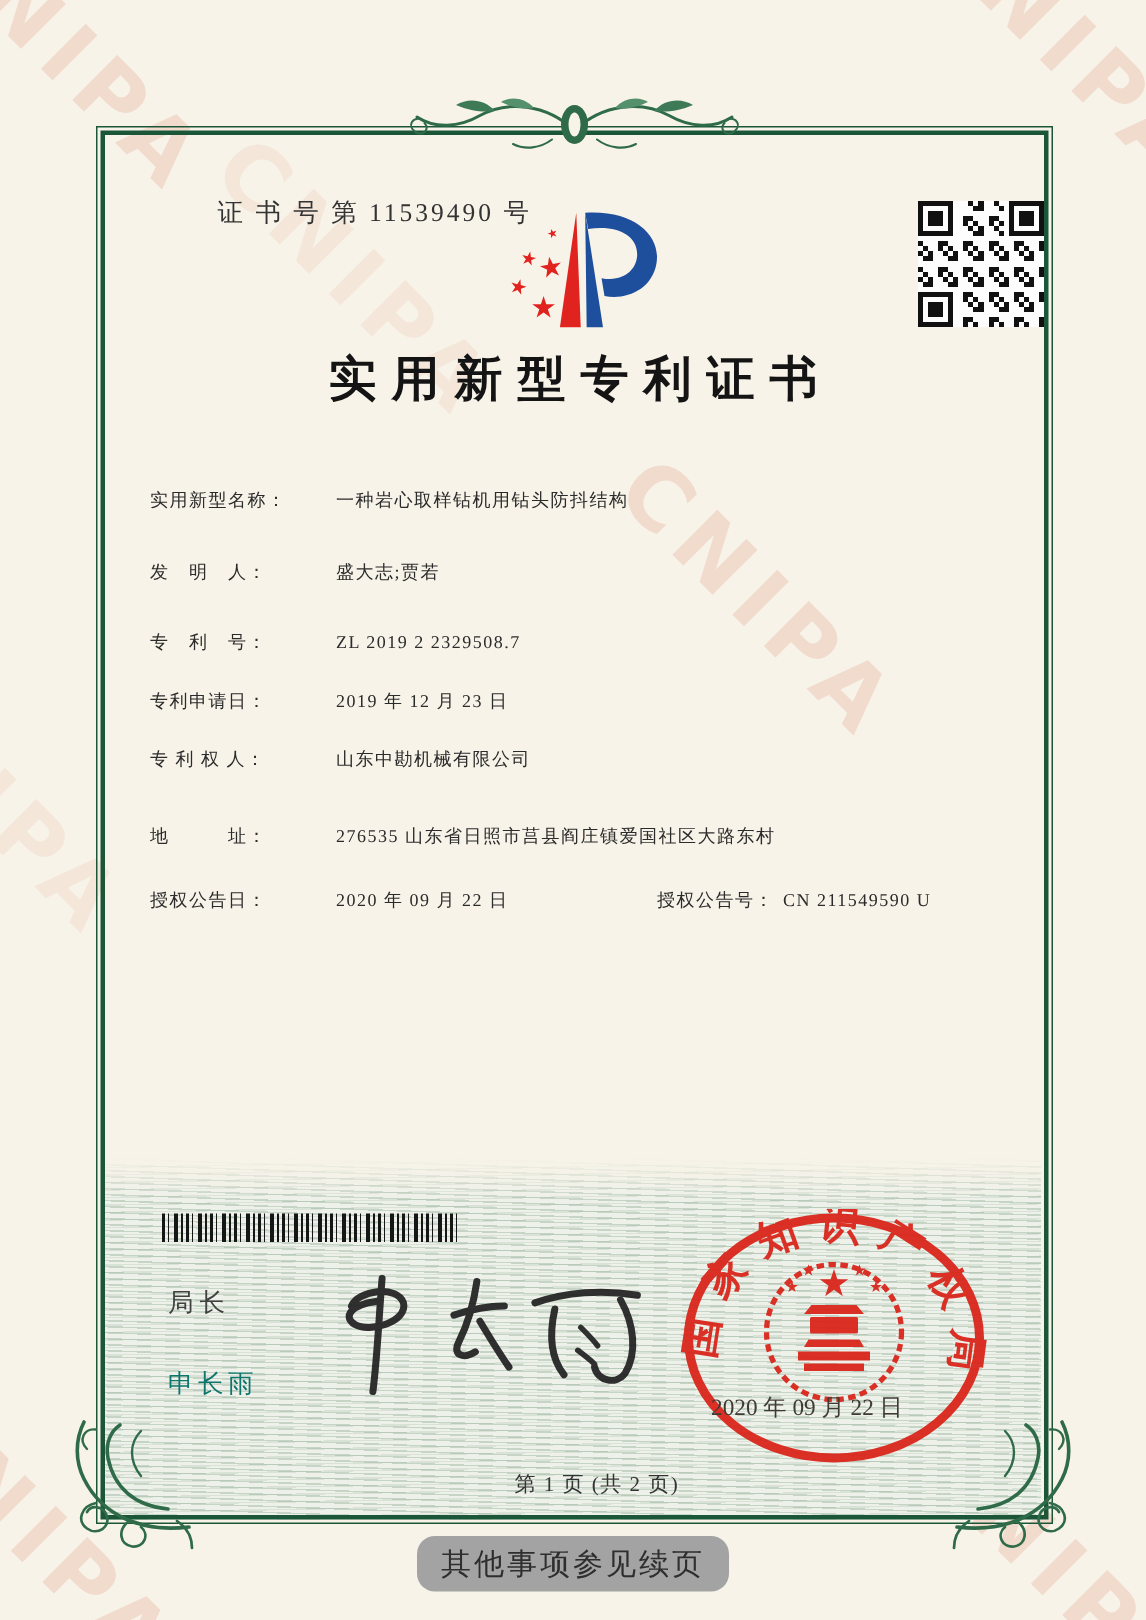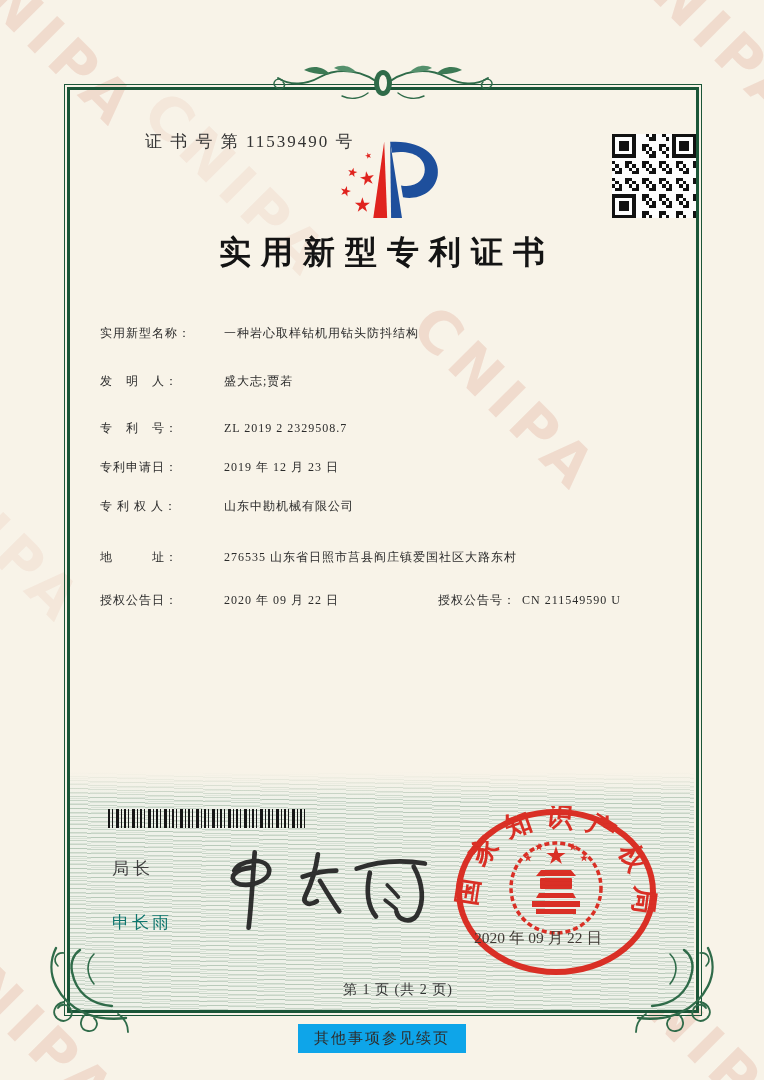--- a/index.html
+++ b/index.html
@@ -65,21 +65,21 @@
     font-family:"Liberation Sans","DejaVu Sans",sans-serif;margin-top:16px;}
   .signature{position:absolute;left:216px;top:840px;width:214px;height:98px;z-index:6;}
   
   .seal{position:absolute;left:452px;top:806px;width:208px;height:172px;z-index:6;opacity:.95;}
   .seal-date{position:absolute;left:474px;top:928px;width:160px;z-index:7;font-size:15.5px;
     color:#403a34;letter-spacing:0;}
   
   .page-indicator{position:absolute;left:0;right:0;top:981px;z-index:5;text-align:center;
     font-size:14px;letter-spacing:1px;color:#333;padding-left:32px;}
   .footer-note{position:absolute;left:50%;top:1024px;transform:translateX(-50%);z-index:5;
-    background:#0ea5e9;padding:5px 16px;font-size:15px;letter-spacing:2px;color:#2e2e2e;}
+    background:#a3a3a3;padding:5px 16px;font-size:20px;letter-spacing:2px;color:#2e2e2e;border-radius:12px;}
   .defs-svg{position:absolute;width:0;height:0;}
   .orn-stroke{stroke:#2f6b49;fill:none;stroke-linecap:round;}
 </style>
 </head>
 <body>
 
 <svg class="defs-svg" aria-hidden="true">
     <defs>
   <polygon id="star" points="0,-10 2.25,-3.09 9.51,-3.09 3.63,1.18 5.88,8.09 0,3.82 -5.88,8.09 -3.63,1.18 -9.51,-3.09 -2.25,-3.09"></polygon>
 </defs>

